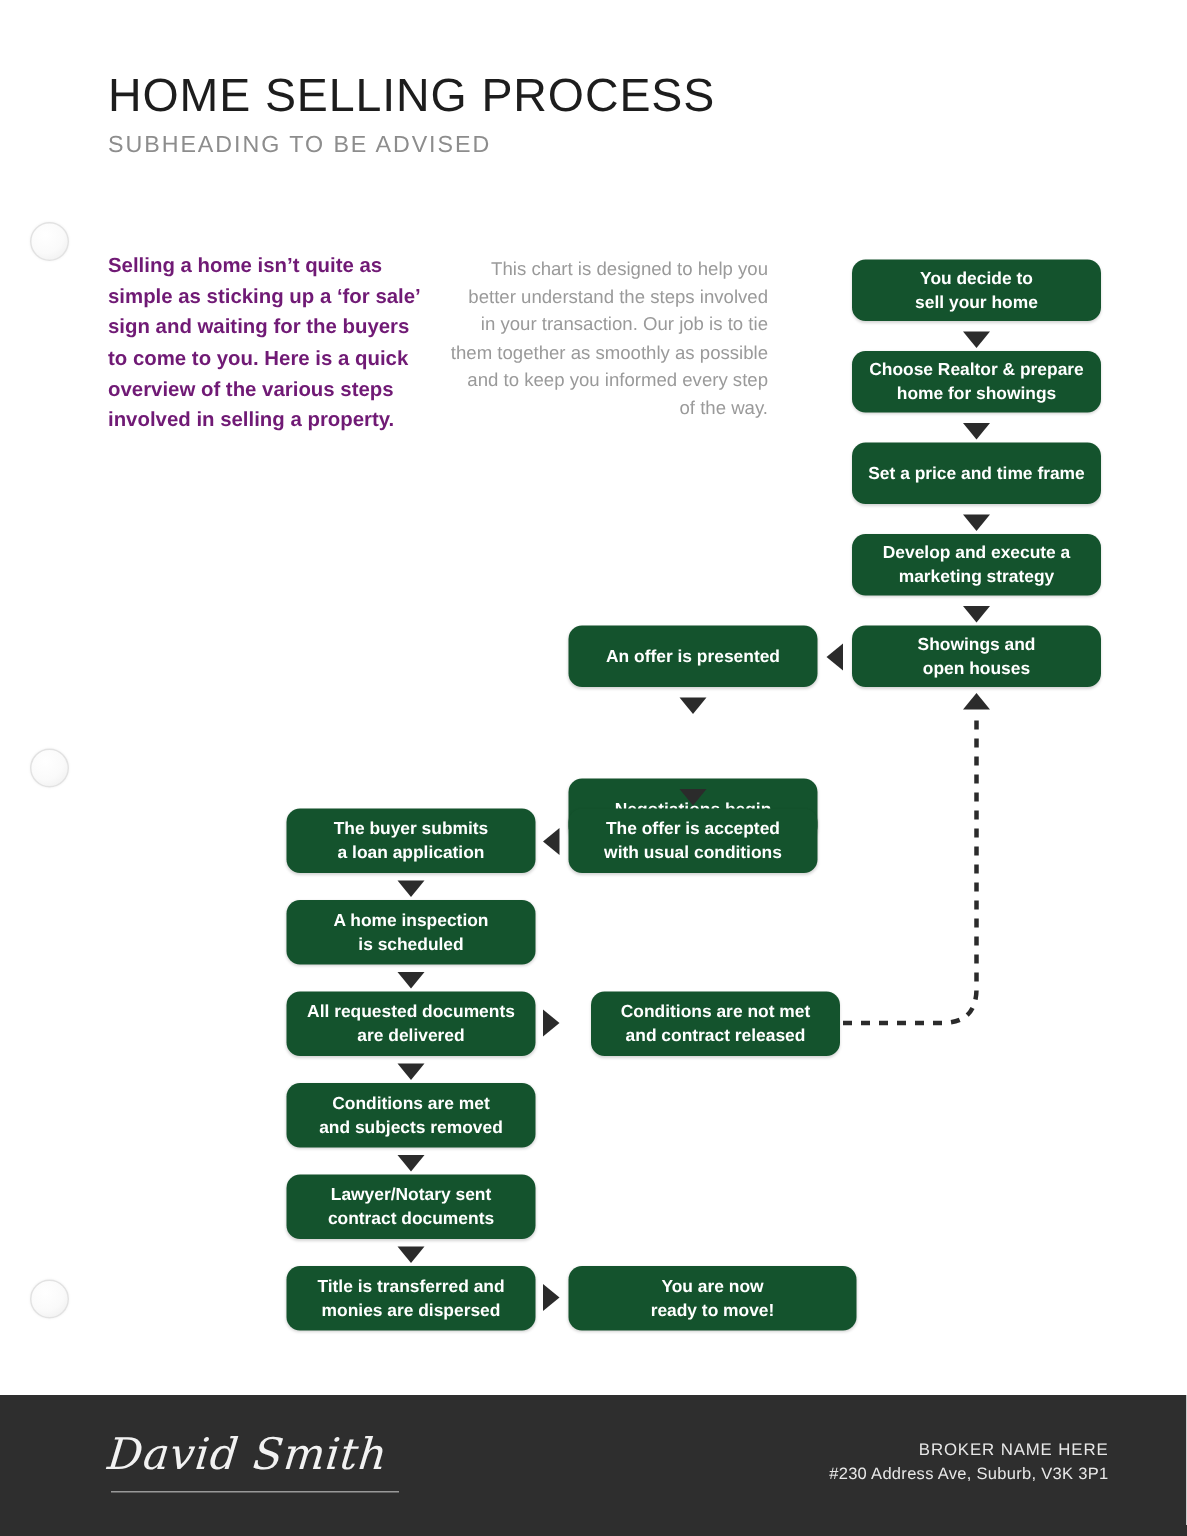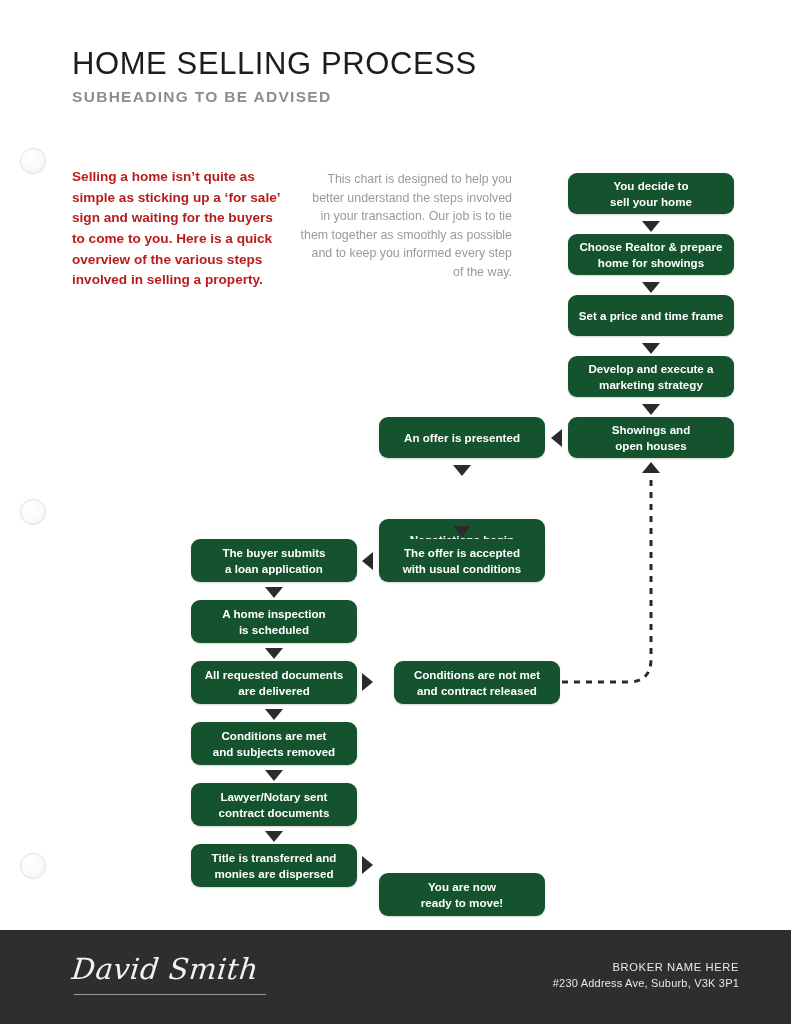--- a/index.html
+++ b/index.html
@@ -32,32 +32,32 @@
     font-weight:normal;
     letter-spacing:0.6px;
     color:#1d1d1d;
     line-height:1.05;
   }
   .subtitle {
     margin-top:7px;
     font-size:15.5px;
     letter-spacing:1.3px;
     color:#8d8d8d;
-    font-weight:700;
+    font-weight:400;
   }
 
   
   .intro-bold {
     position:absolute;
     left:72px; top:167px;
     width:208px;
     font-size:13.6px;
     font-weight:bold;
     line-height:1.52;
-    color:#b91c1c;
+    color:#701a75;
   }
   .intro-light {
     position:absolute;
     left:300px; top:170px;
     width:212px;
     font-size:12.4px;
     line-height:1.50;
     color:#9a9a9a;
     text-align:right;
   }
@@ -263,21 +263,21 @@
   <div class="arrow down" style="left:265px; top:831px;"></div>
 
   <div class="fbox" style="left:191px; top:844px; width:166px; height:43px;">
     <span>
       <span>Title is transferred and</span><br><span>monies are dispersed</span>
     </span>
   </div>
 
   <div class="arrow right" style="left:362px; top:856px;"></div>
 
-  <div class="fbox" style="left:379px; top:844px; width:166px; height:43px;margin-top:29px;">
+  <div class="fbox" style="left:379px; top:844px; width:192px; height:43px;">
     <span>
       <span>You are now</span><br><span>ready to move!</span>
     </span>
   </div>
 
 </div>
 
 <div class="footer">
   <div class="signature">David Smith</div>
   <div class="sig-underline"></div>

